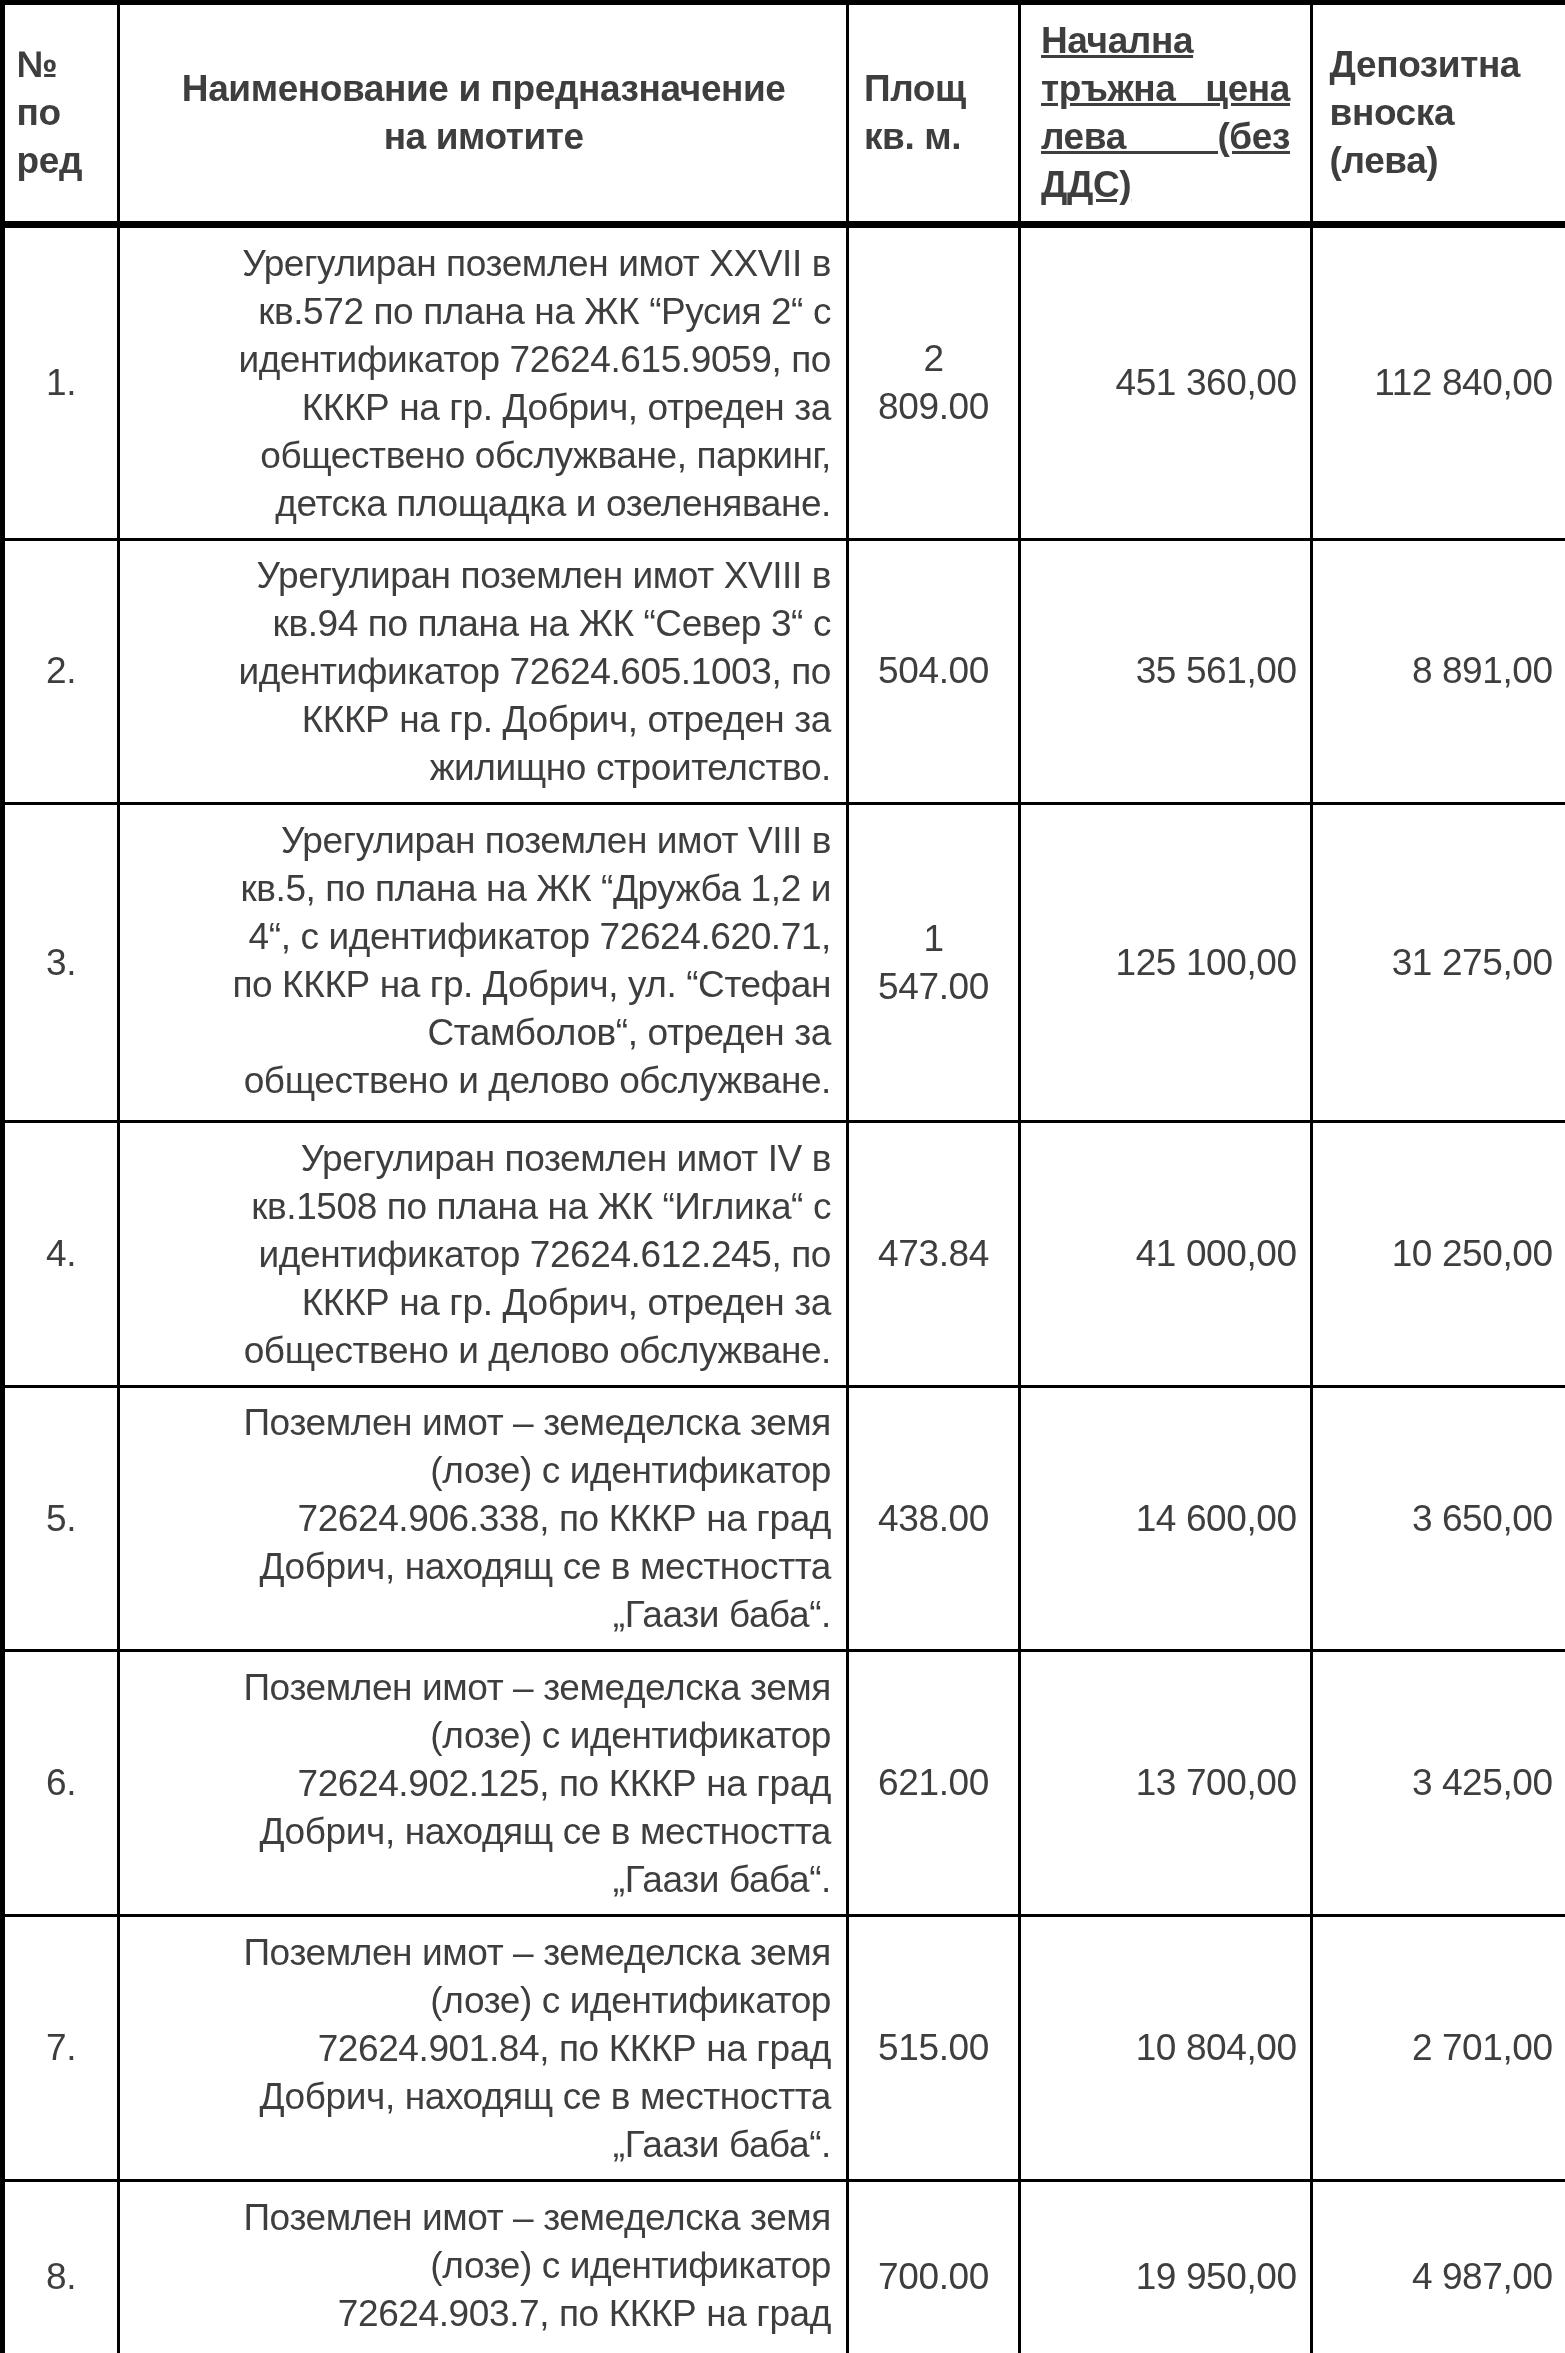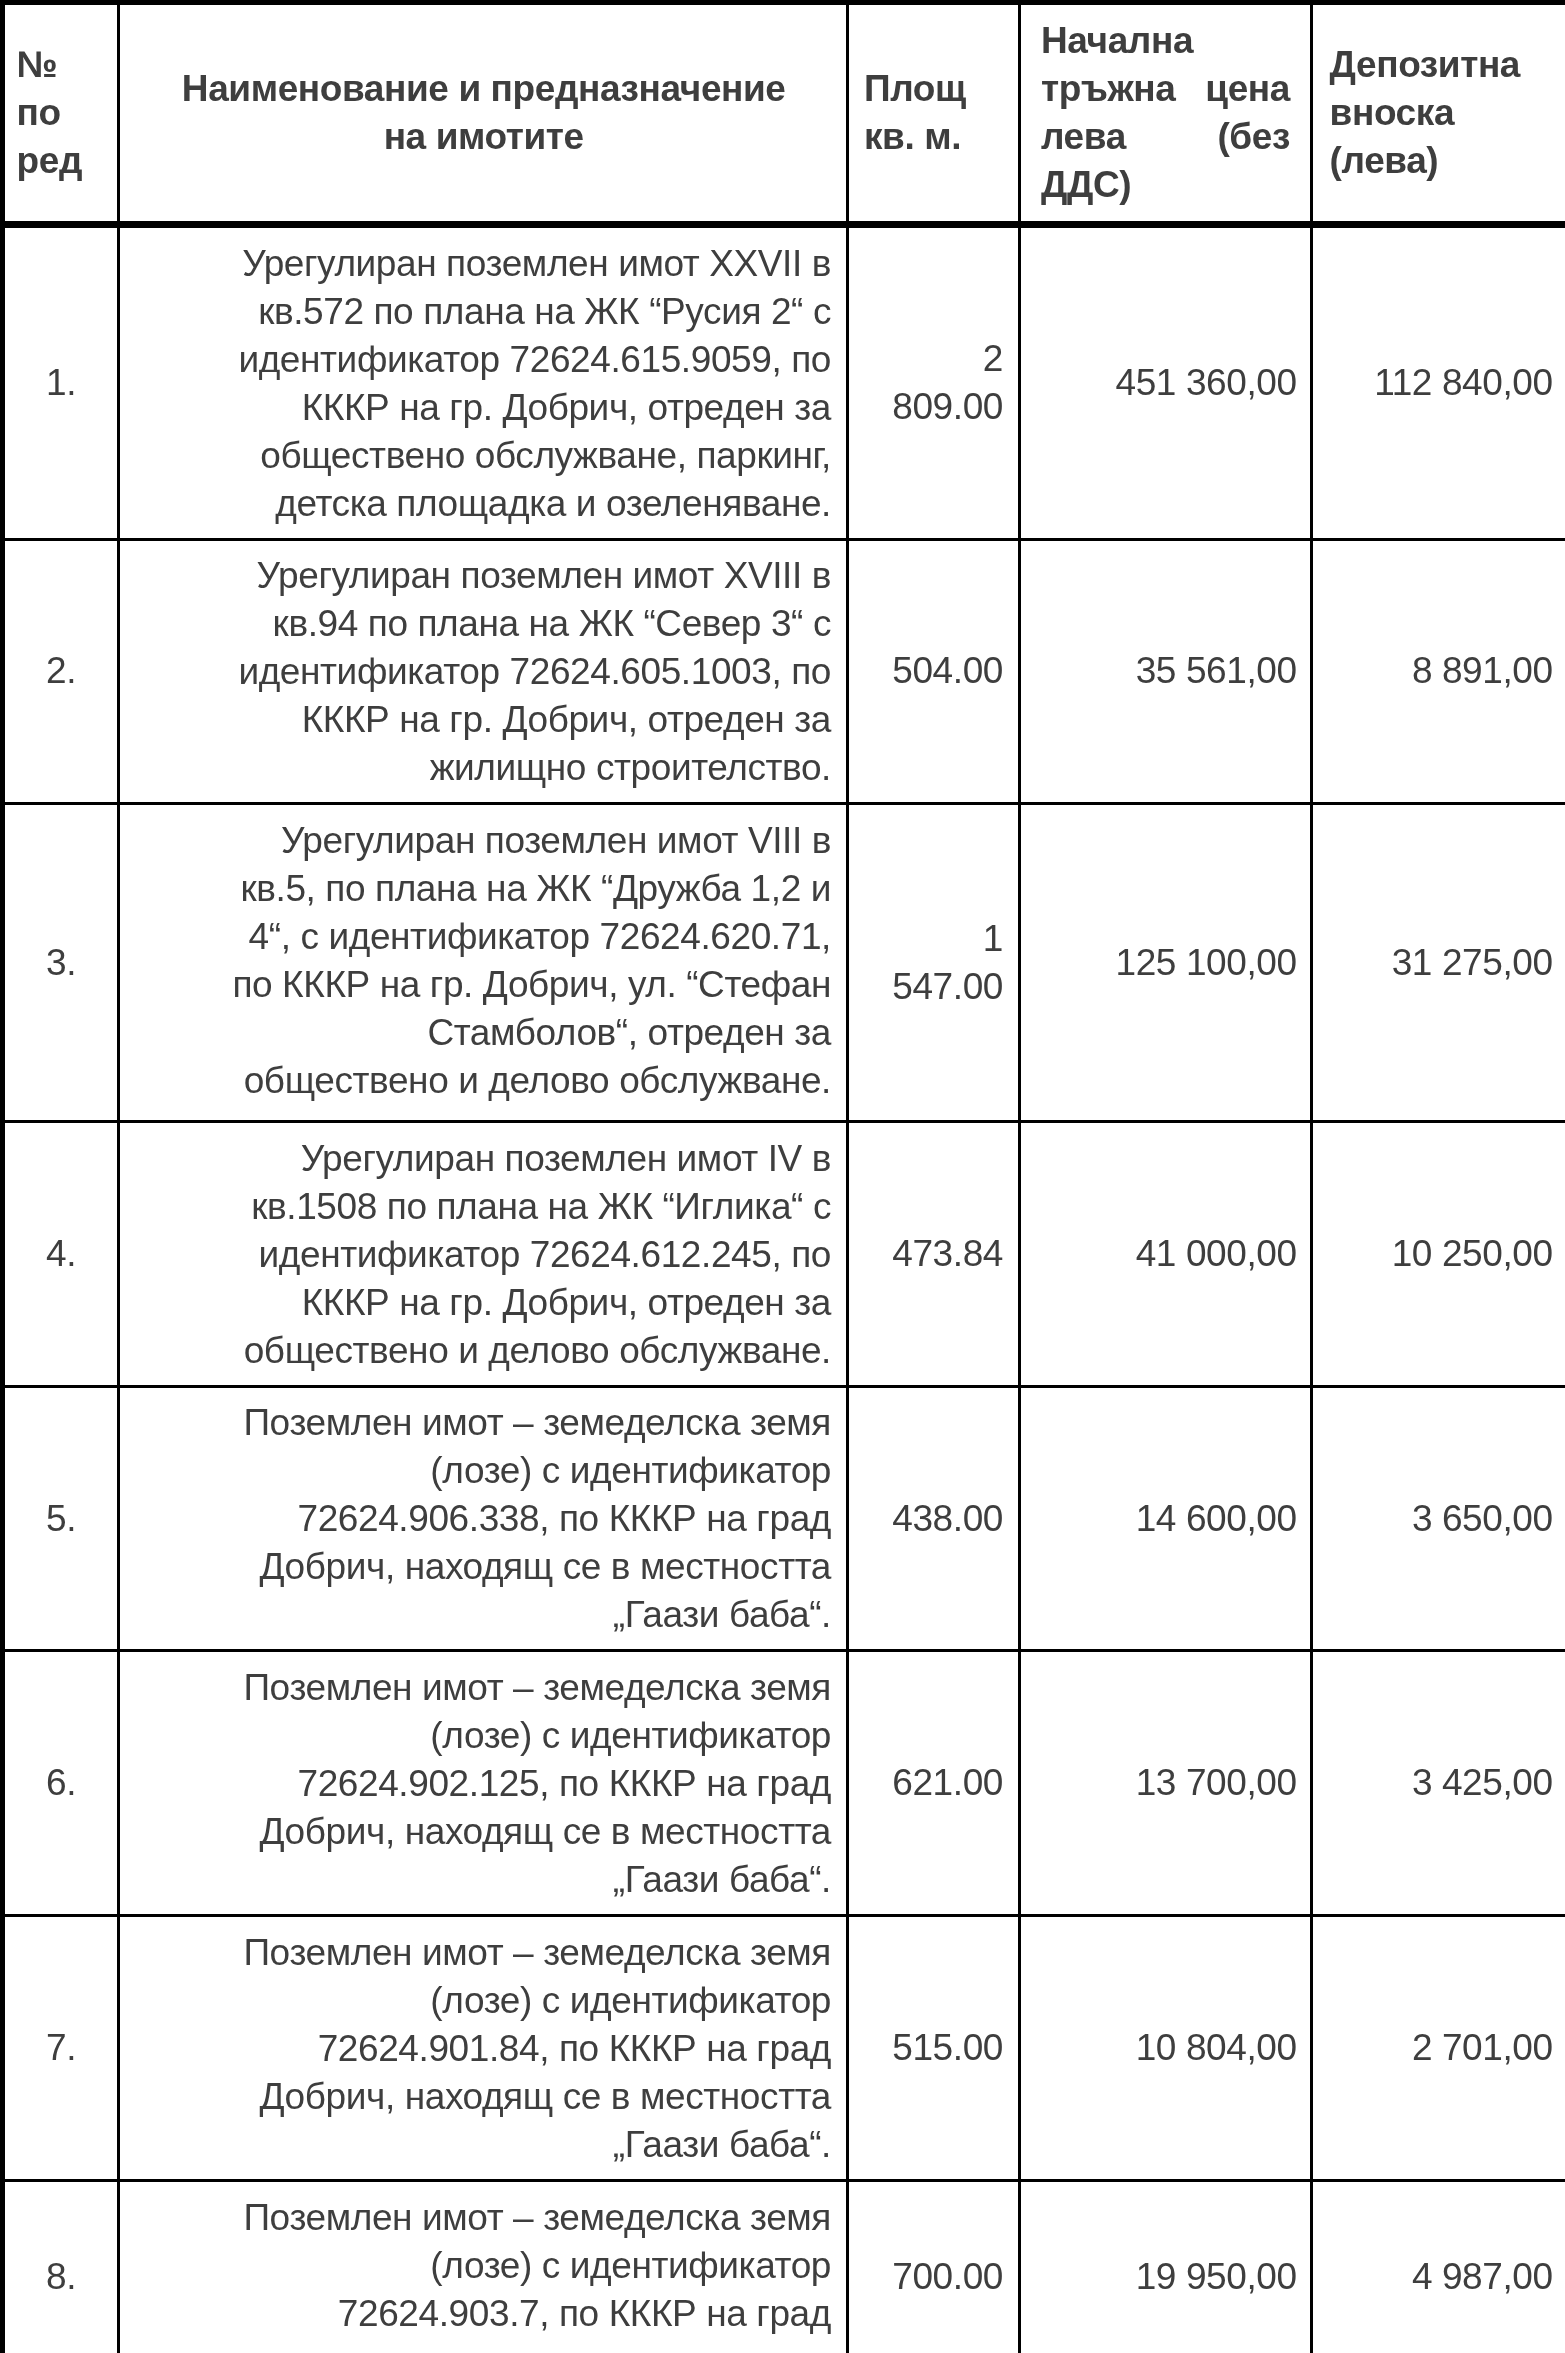--- a/index.html
+++ b/index.html
@@ -29,36 +29,36 @@
   thead th {
     border-bottom: 7.5px solid #000000;
     font-weight: bold;
     vertical-align: middle;
     text-align: left;
   }
   thead tr { height: 222px; }
   th.h-num   { padding: 0 11.6px; }
   th.h-name  { padding: 0 16.6px 0 18px; white-space: pre-line; text-align: center; }
   th.h-area  { padding: 0 15px; }
-  th.h-price { padding: 0 20px; text-align: justify; }
+  th.h-price { padding: 0 20px; text-align: justify; text-decoration: underline; }
   th.h-deposit { padding: 0 16.6px; }
 
   td.c-num {
     text-align: center;
     vertical-align: middle;
     padding: 0 8.3px;
   }
   td.c-name {
     text-align: right;
     vertical-align: top;
     white-space: pre-line;
     padding: 11.6px 15px 10px 18px;
   }
   td.c-area {
-    text-align: right;
+    text-align: center;
     vertical-align: middle;
     padding: 0 15px;
   }
   td.c-price, td.c-deposit {
     text-align: right;
     vertical-align: middle;
     padding: 0 13.3px;
   }
   tbody tr:nth-child(1) { height: 308px; }
   tbody tr:nth-child(2) { height: 255px; }

